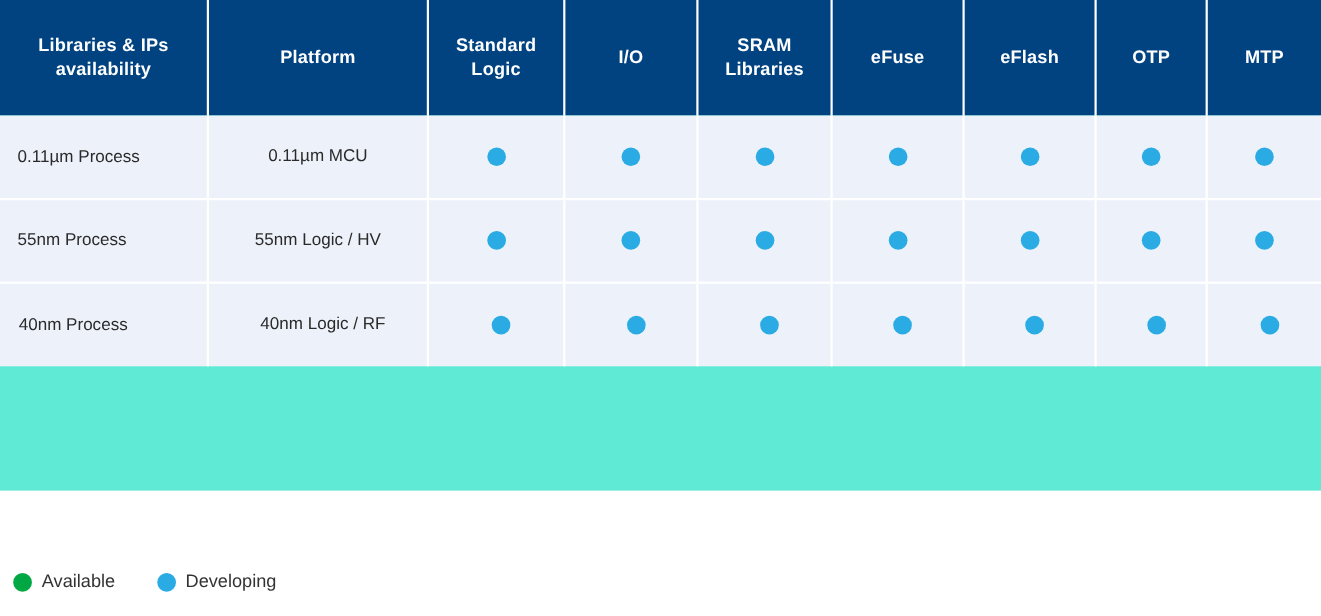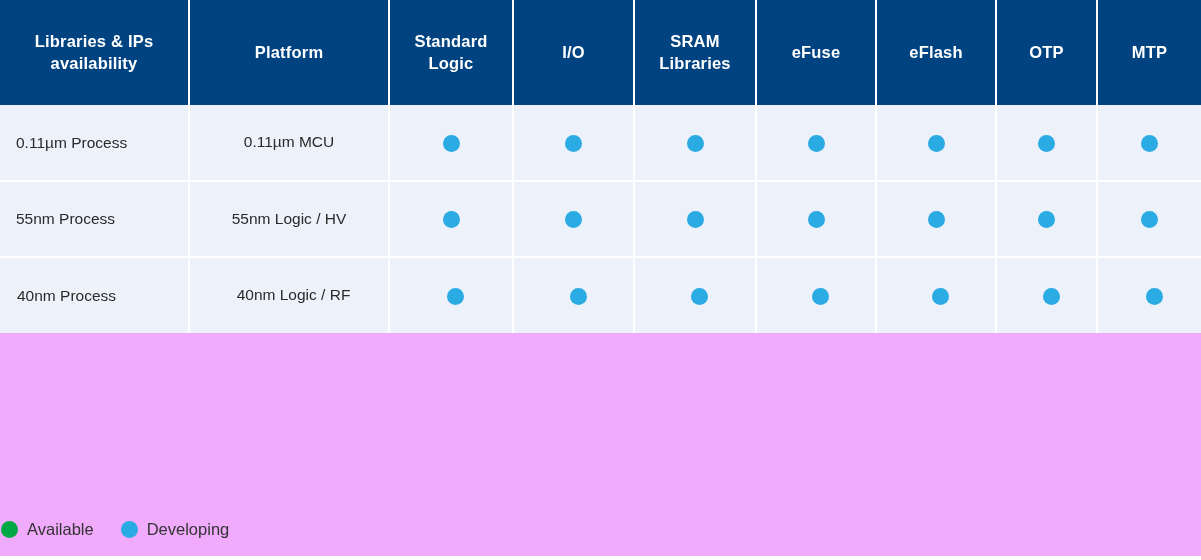--- a/index.html
+++ b/index.html
@@ -3,21 +3,21 @@
 <meta charset="utf-8">
 <style>
   * { box-sizing: border-box; margin: 0; padding: 0; }
   html, body {
     width: 1201px;
     height: 560px;
     background: #ffffff;
     font-family: "Liberation Sans", sans-serif;
     overflow: hidden;
   }
-  .page { position: relative; width: 1201px; height: 556px; background: #f0abfc; }
+  .page { position: relative; width: 1201px; height: 446px; background: #5eead4; }
 
   table.matrix {
     width: 1201px;
     border-collapse: collapse;
     table-layout: fixed;
   }
 
   thead th {
     background: #004380;
     color: #ffffff;
@@ -59,22 +59,22 @@
   }
   .dot.available  { background: #00a843; }
   .dot.developing { background: #2aabe4; }
 
   .legend {
     position: absolute;
     left: 0;
     top: 520px;
     display: flex;
     align-items: center;
-    gap: 27px;
-    padding-left: 1px;
+    gap: 38px;
+    padding-left: 12px;
   }
   .legend-item { display: flex; align-items: center; gap: 9px; }
   .legend-dot { width: 17px; height: 17px; border-radius: 50%; flex: 0 0 auto; }
   .legend-dot.available  { background: #00a843; }
   .legend-dot.developing { background: #2aabe4; }
   .legend-label { font-size: 16.5px; color: #333333; }
 </style>
 </head>
 <body>
 

